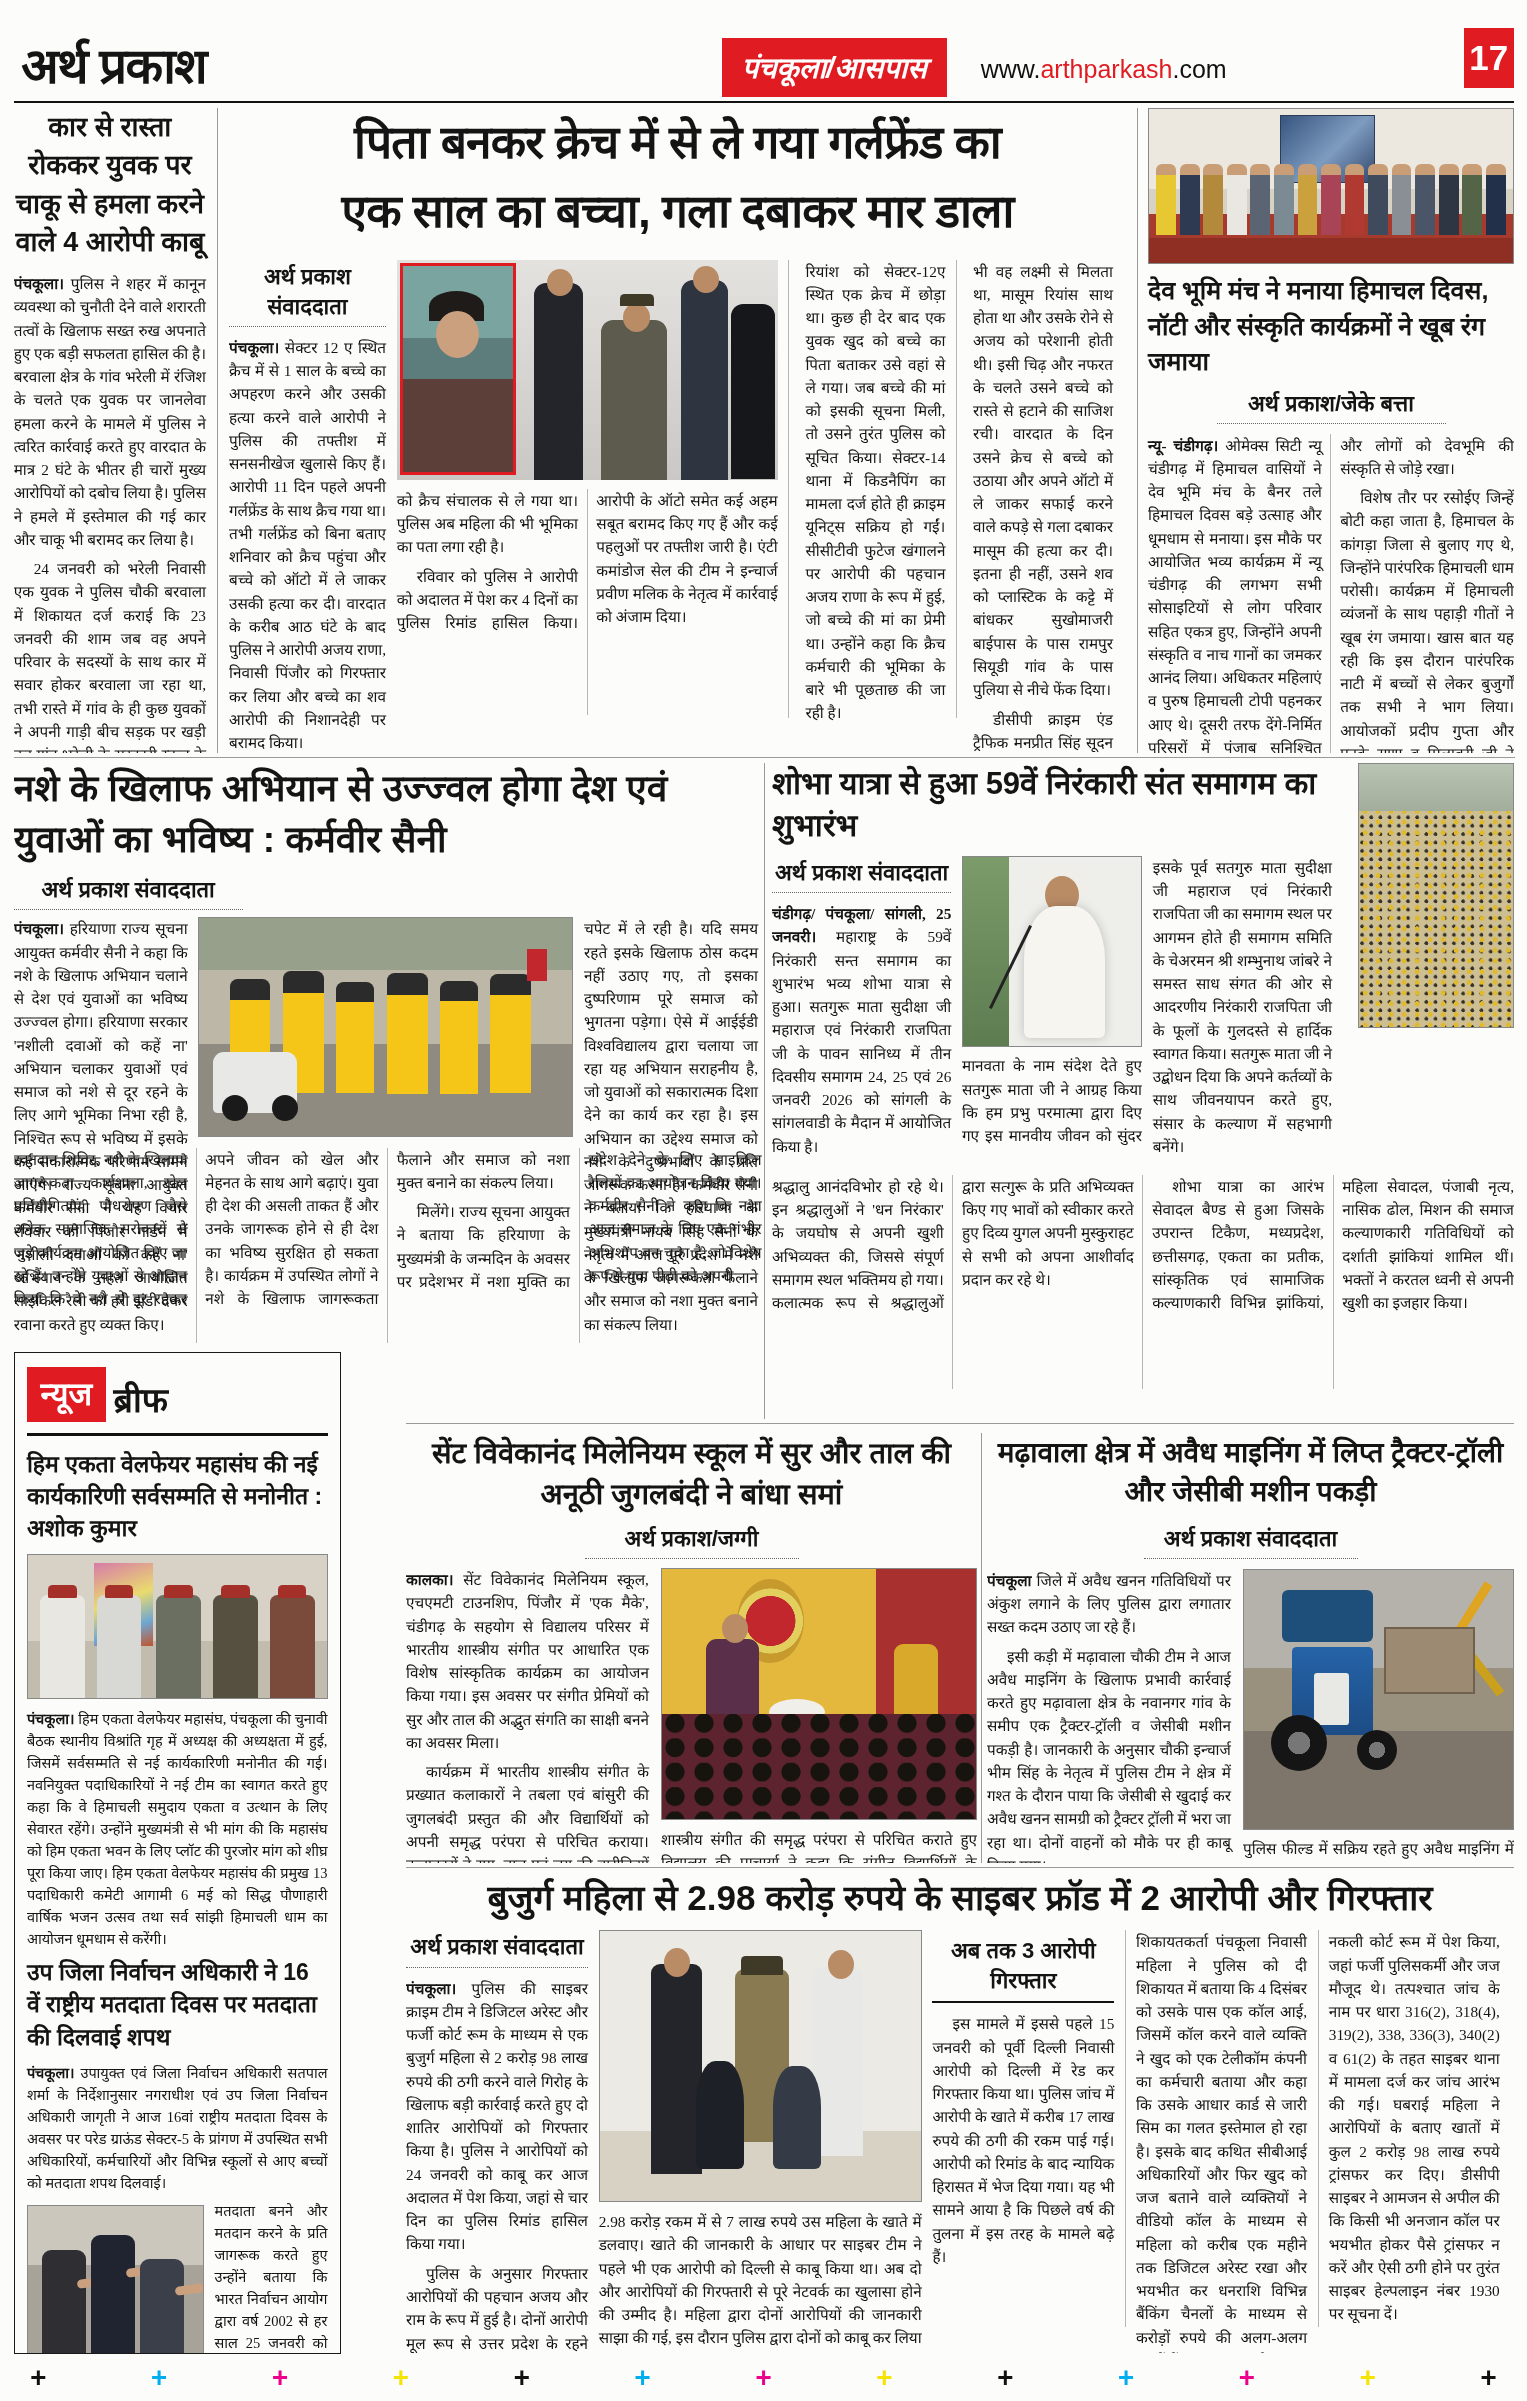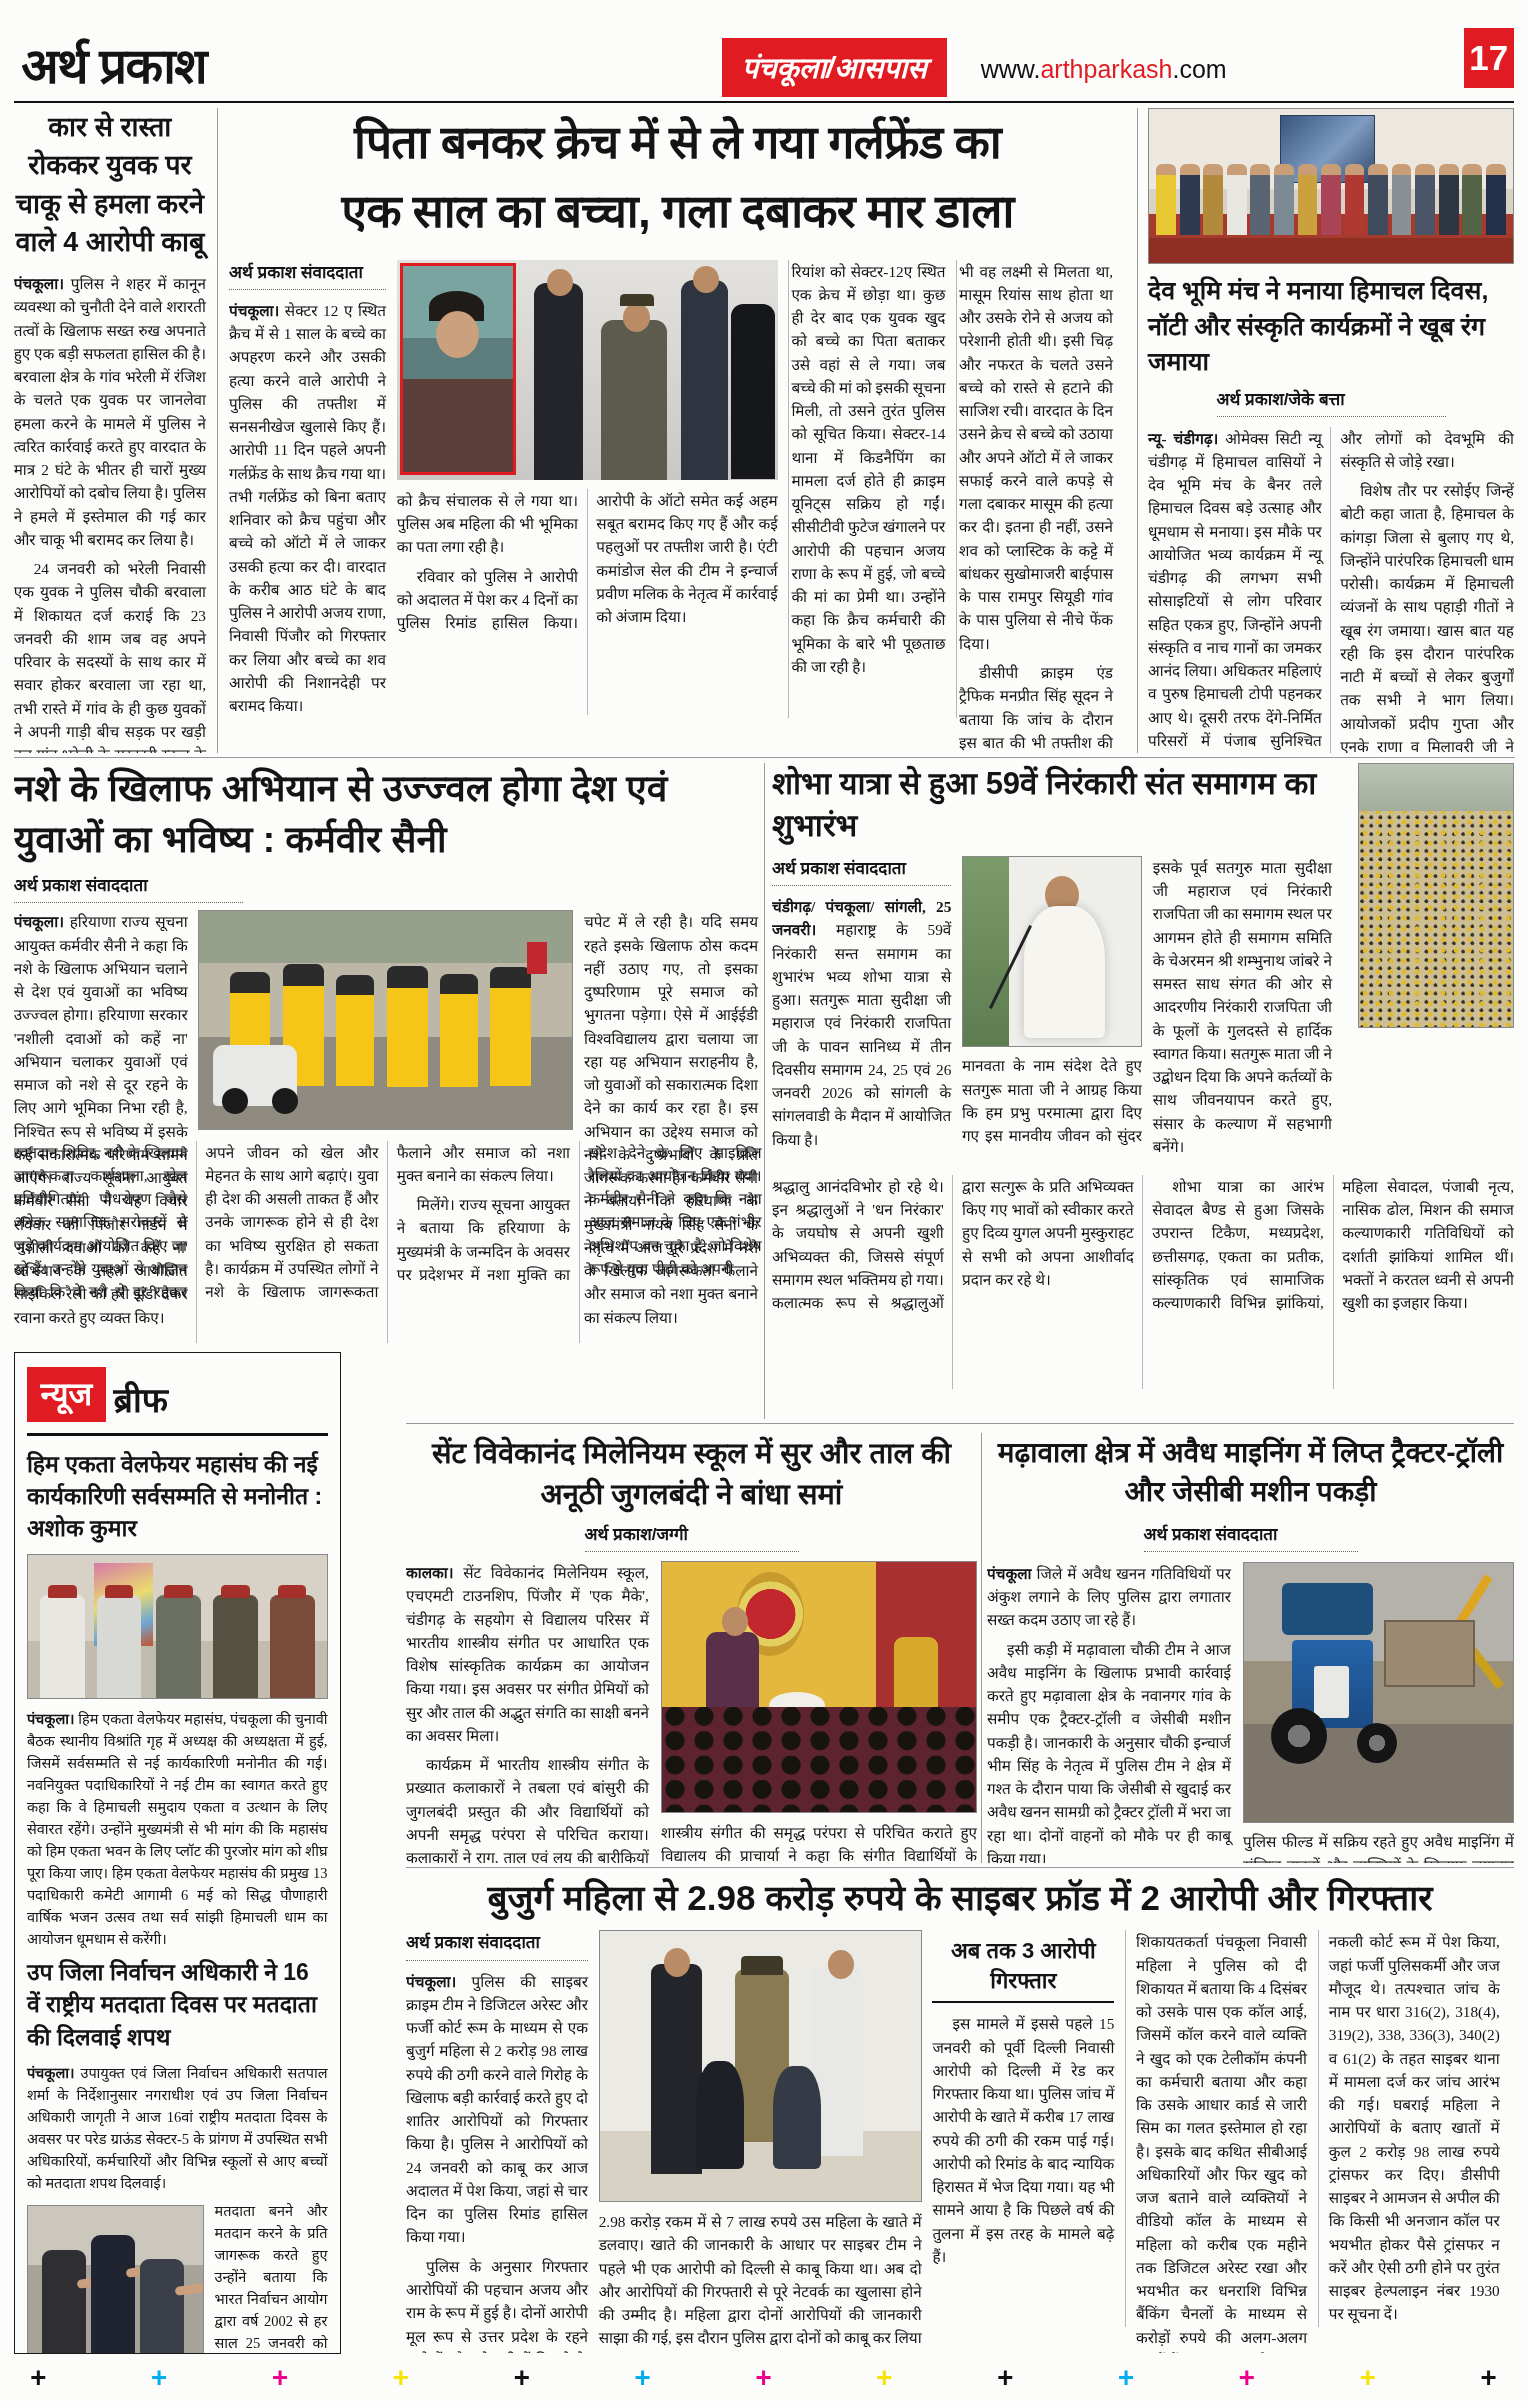--- a/index.html
+++ b/index.html
@@ -16,39 +16,39 @@
   .page-num { position:absolute; right:0; top:0; width:50px; height:60px; background:#e11b22; color:#fff; font-size:35px; font-weight:800; display:flex; align-items:center; justify-content:center; font-family:"Liberation Sans","DejaVu Sans",sans-serif; }
   .mast-rule { position:absolute; left:13.7px; top:101px; width:1500px; height:2.3px; background:#111; }
 
   
   .hline { position:absolute; height:0.8px; background:#9a9a9a; }
   .vline { position:absolute; width:0.8px; background:#9a9a9a; }
   .body-txt { font-size:15.3px; line-height:1.52; text-align:justify; }
   .body-txt p { margin-bottom:6.1px; text-indent:20px; }
   .body-txt p.noindent { text-indent:0; }
   .dl { font-weight:700; }
-  .byline { font-weight:700; font-size:17px; padding-bottom:6.1px; border-bottom:1.5px dotted #666; margin-bottom:9.2px; font-family:"Liberation Sans","DejaVu Sans",sans-serif; }
+  .byline { font-weight:700; text-align:center; font-size:22px; padding-bottom:6.1px; border-bottom:1.5px dotted #666; margin-bottom:9.2px; font-family:"Liberation Sans","DejaVu Sans",sans-serif; }
   .cols-2 { column-count:2; column-gap:18.3px; column-rule:0.8px solid #b5b5b5; }
   .cols-4 { column-count:4; column-gap:18.3px; column-rule:0.8px solid #b5b5b5; }
   .hl { font-weight:800; font-family:"Liberation Sans","DejaVu Sans",sans-serif; }
   .photo { position:relative; overflow:hidden; background:#cfcfcf; }
   .fig { position:absolute; }
   .person { flex:1; background:linear-gradient(180deg,#c99e77 0 16%, var(--c,#555) 16%); border-radius:6.1px 6.1px 0 0; }
 
   
   #knife { position:absolute; left:13.7px; top:108px; width:204px; height:645px; padding-right:10.7px; border-right:0.8px solid #999; overflow:hidden; }
   #knife .hl { font-size:27px; line-height:1.42; text-align:center; margin-bottom:10.7px; }
 
   #main-art { position:absolute; left:229px; top:108px; width:897px; height:645px; overflow:hidden; }
   .main-hl { font-size:46px; line-height:1.5; text-align:center; letter-spacing:-0.8px; }
   .main-sub { background:#fbd9a4; font-size:20.6px; font-weight:700; text-align:center; padding:9.2px 6.1px; margin-top:12.2px; font-family:"Liberation Sans","DejaVu Sans",sans-serif; }
   .main-body { display:flex; gap:10.7px; margin-top:13.7px; height:458px; }
   .m-col1 { width:157px; }
   .m-mid  { width:381px; }
-  .m-colr { width:157px; border-left:0.8px solid #b5b5b5; padding-left:2px; }
+  .m-colr { width:157px; border-left:0.8px solid #b5b5b5; padding-left:16px; }
   .ph-main { width:100%; height:220px; background:#c9cdd0; }
   .m-mid .cols-2 { margin-top:9.2px; height:226px; }
 
   #devbhumi { position:absolute; left:1137px; top:108px; width:377px; height:645px; padding-left:10px; border-left:0.8px solid #999; overflow:hidden; }
   .ph-dev { width:100%; height:156px; border:0.8px solid #888; }
   #devbhumi .hl { font-size:25px; line-height:1.42; margin:9.2px 0 7.6px; text-align:left; }
   #devbhumi .cols-2 { height:381px; }
 
   
   #nasha { position:absolute; left:13.7px; top:763px; width:748px; height:580px; overflow:hidden; }

